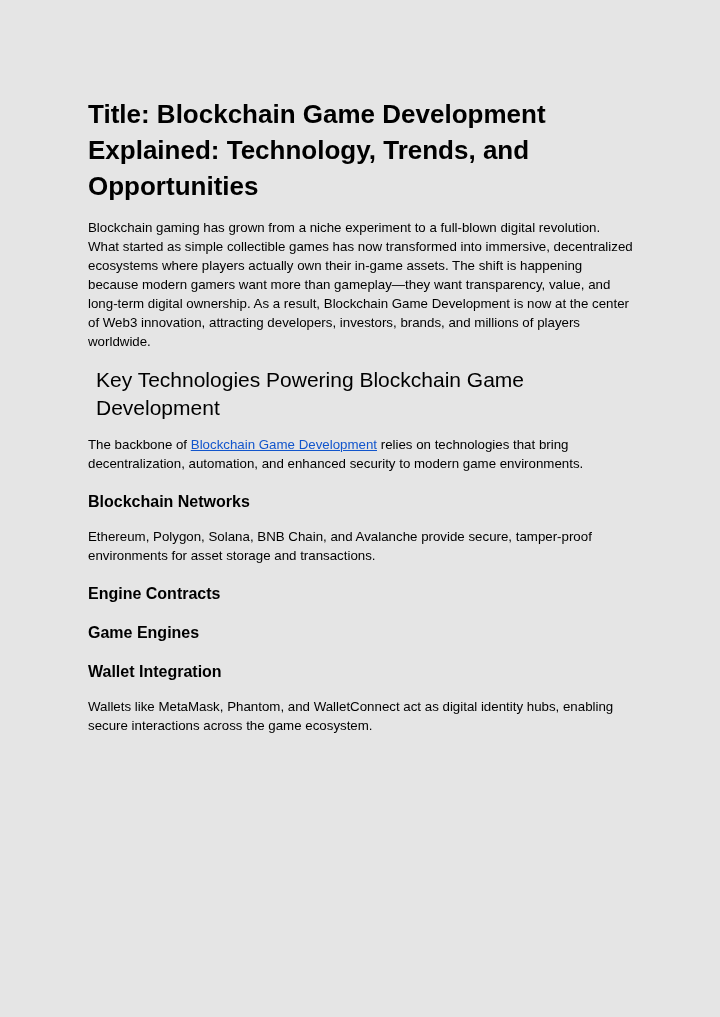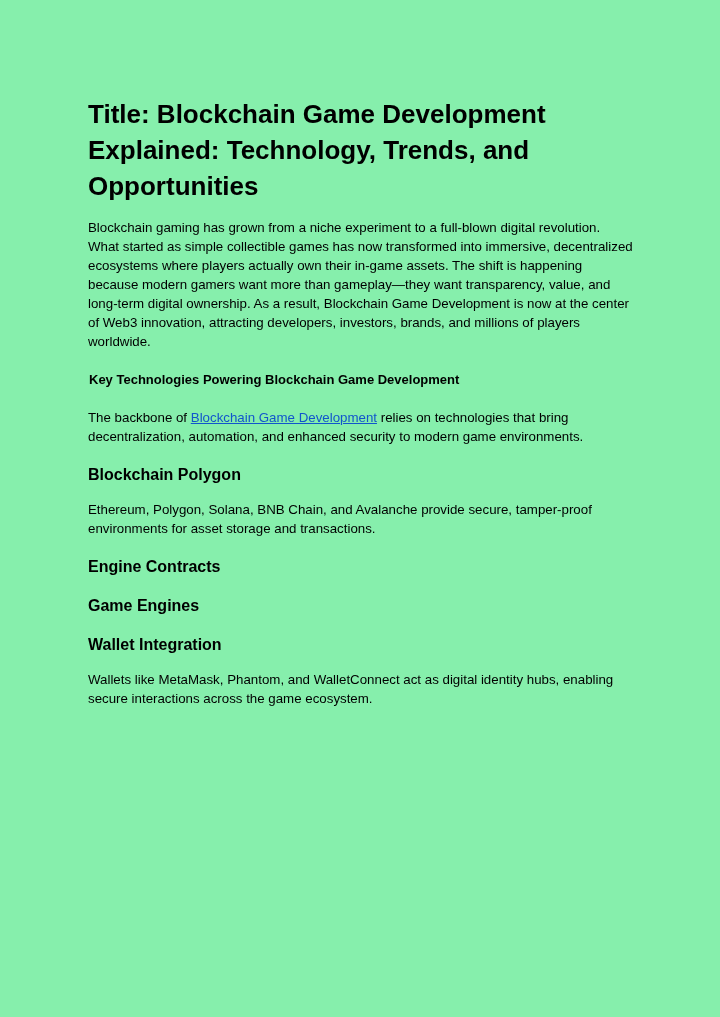--- a/index.html
+++ b/index.html
@@ -13,39 +13,39 @@
     overflow: hidden;
     font-family: "Liberation Sans", sans-serif;
     color: #000000;
     -webkit-font-smoothing: antialiased;
   }
   .doc-page {
     box-sizing: border-box;
     width: 720px;
     height: 1017px;
     padding: 96px 86px 0 88px;
-    background: #86efac;
+    background: #e5e5e5;
   }
   .doc-title {
     font-size: 26px;
     line-height: 36px;
     font-weight: 700;
     margin: 0 0 14px 0;
     letter-spacing: 0;
   }
   .doc-body p {
     font-size: 13.3px;
     line-height: 19px;
     margin: 0 0 15px 0;
   }
   .doc-h2 {
-    font-size: 13px;
+    font-size: 21px;
     line-height: 27.5px;
-    font-weight: 700;
-    margin: 0 0 14px 1px;
+    font-weight: 400;
+    margin: 0 0 14px 8px;
   }
   .doc-h3 {
     font-size: 16px;
     line-height: 21px;
     font-weight: 700;
     margin: 18px 0 15px 0;
   }
   .doc-link {
     color: #1155cc;
     font-weight: 400;
@@ -61,21 +61,21 @@
   <div class="doc-body">
 
     <h1 class="doc-title">Title: Blockchain Game Development Explained: Technology, Trends, and Opportunities</h1>
 
     <p>Blockchain gaming has grown from a niche experiment to a full-blown digital revolution. What started as simple collectible games has now transformed into immersive, decentralized ecosystems where players actually own their in-game assets. The shift is happening because modern gamers want more than gameplay—they want transparency, value, and long-term digital ownership. As a result, Blockchain Game Development is now at the center of Web3 innovation, attracting developers, investors, brands, and millions of players worldwide.</p>
 
     <h2 class="doc-h2">Key Technologies Powering Blockchain Game Development</h2>
 
     <p><span>The backbone of </span><a class="doc-link">Blockchain Game Development</a><span> relies on technologies that bring decentralization, automation, and enhanced security to modern game environments.</span></p>
 
-    <h3 class="doc-h3">Blockchain Polygon</h3>
+    <h3 class="doc-h3">Blockchain Networks</h3>
     <p>Ethereum, Polygon, Solana, BNB Chain, and Avalanche provide secure, tamper-proof environments for asset storage and transactions.</p>
 
     <h3 class="doc-h3">Engine Contracts</h3>
 
 
     <h3 class="doc-h3">Game Engines</h3>
 
     <h3 class="doc-h3">Wallet Integration</h3>
     <p>Wallets like MetaMask, Phantom, and WalletConnect act as digital identity hubs, enabling secure interactions across the game ecosystem.</p>
 

